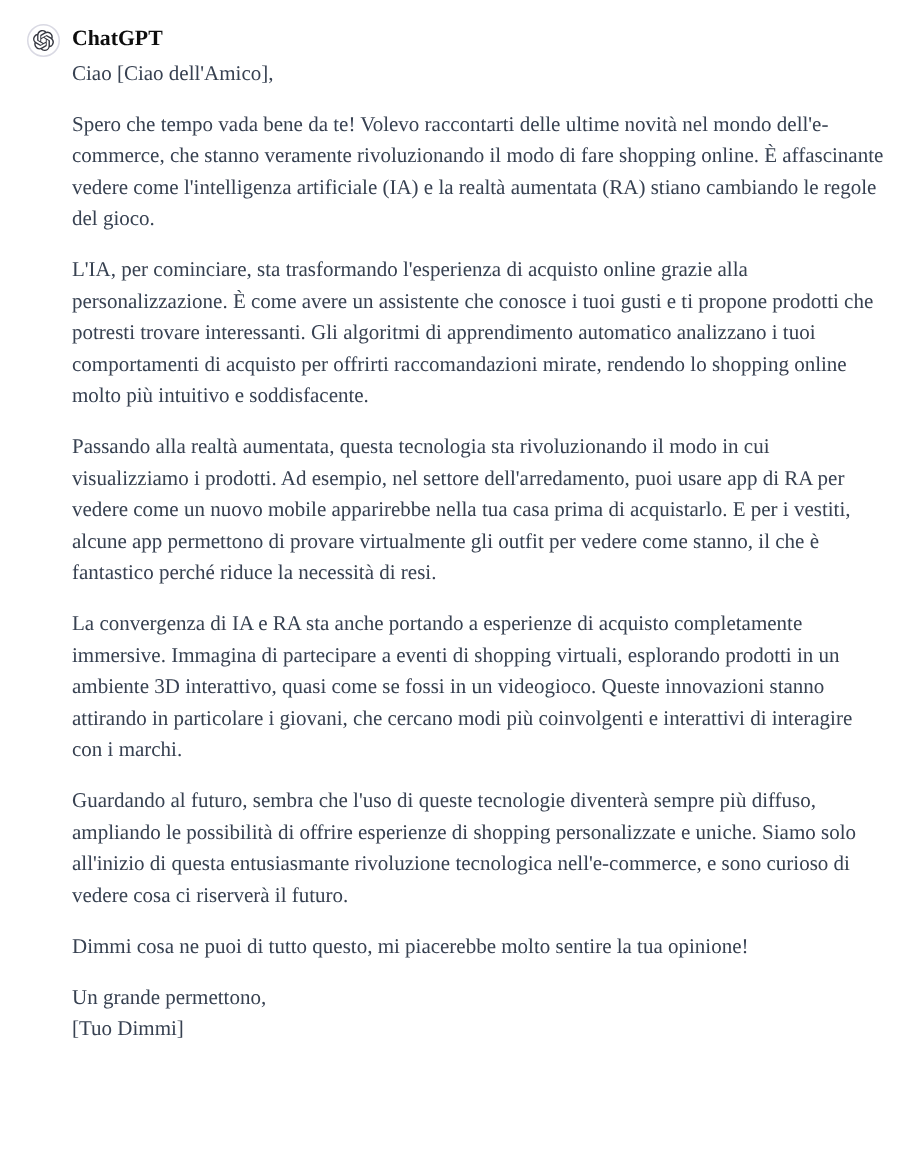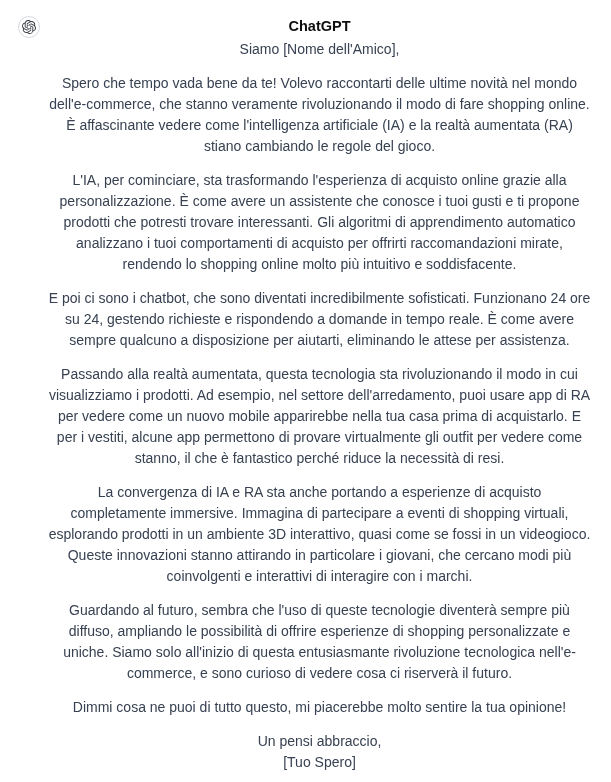--- a/index.html
+++ b/index.html
@@ -7,22 +7,21 @@
     padding: 0;
     background: #ffffff;
     width: 611px;
     height: 782px;
     overflow: hidden;
   }
   .message {
     display: flex;
     align-items: flex-start;
     padding: 15px 20px 0 18px;
-    font-family: Liberation Sans, sans-serif;
-    text-align: center;
+    font-family: Liberation Serif, serif;
   }
   .avatar {
     flex: 0 0 auto;
     width: 22px;
     height: 22px;
     border-radius: 50%;
     border: 1px solid #d9d9e3;
     background: #ffffff;
     display: flex;
     align-items: center;
@@ -64,24 +63,23 @@
 
 <div class="message">
   <div class="avatar">
     <svg viewBox="0 0 24 24" fill="#353740" xmlns="http://www.w3.org/2000/svg">
       <path d="M22.2819 9.8211a5.9847 5.9847 0 0 0-.5157-4.9108 6.0462 6.0462 0 0 0-6.5098-2.9A6.0651 6.0651 0 0 0 4.9807 4.1818a5.9847 5.9847 0 0 0-3.9977 2.9 6.0462 6.0462 0 0 0 .7427 7.0966 5.98 5.98 0 0 0 .511 4.9107 6.051 6.051 0 0 0 6.5146 2.9001A5.9847 5.9847 0 0 0 13.2599 24a6.0557 6.0557 0 0 0 5.7718-4.2058 5.9894 5.9894 0 0 0 3.9977-2.9001 6.0557 6.0557 0 0 0-.7475-7.073zm-9.022 12.6081a4.4755 4.4755 0 0 1-2.8764-1.0408l.1419-.0804 4.7783-2.7582a.7948.7948 0 0 0 .3927-.6813v-6.7369l2.02 1.1686a.071.071 0 0 1 .038.0615v5.5826a4.504 4.504 0 0 1-4.4945 4.4849zm-9.6607-4.1254a4.4708 4.4708 0 0 1-.5346-3.0137l.142.0852 4.783 2.7582a.7712.7712 0 0 0 .7806 0l5.8428-3.3685v2.3324a.0804.0804 0 0 1-.0332.0615L9.74 19.9502a4.4992 4.4992 0 0 1-6.1408-1.6464zM2.3408 7.8956a4.485 4.485 0 0 1 2.3655-1.9728V11.6a.7664.7664 0 0 0 .3879.6765l5.8144 3.3543-2.0201 1.1685a.0757.0757 0 0 1-.071 0l-4.8303-2.7865A4.504 4.504 0 0 1 2.3408 7.8956zm16.5963 3.8558L13.1038 8.364 15.1192 7.2a.0757.0757 0 0 1 .071 0l4.8303 2.7913a4.4944 4.4944 0 0 1-.6765 8.1042v-5.6772a.79.79 0 0 0-.407-.667zm2.0107-3.0231l-.142-.0852-4.7735-2.7818a.7759.7759 0 0 0-.7854 0L9.409 9.2297V6.8974a.0662.0662 0 0 1 .0284-.0615l4.8303-2.7866a4.4992 4.4992 0 0 1 6.6802 4.66zM8.3065 12.863l-2.02-1.1638a.0804.0804 0 0 1-.038-.0567V6.0742a4.4992 4.4992 0 0 1 7.3757-3.4537l-.142.0805L8.704 5.459a.7948.7948 0 0 0-.3927.6813zm1.0976-2.3654l2.602-1.4998 2.6069 1.4998v2.9994l-2.5974 1.4997-2.6067-1.4997z"></path>
     </svg>
   </div>
   <div class="content">
     <div class="sender">ChatGPT</div>
     <div class="body">
-      <p class="greeting">Siamo [Nome dell'Amico],</p>
+      <p class="greeting">Ciao [Ciao dell'Amico],</p>
       <p>Spero che tempo vada bene da te! Volevo raccontarti delle ultime novità nel mondo dell'e-commerce, che stanno veramente rivoluzionando il modo di fare shopping online. È affascinante vedere come l'intelligenza artificiale (IA) e la realtà aumentata (RA) stiano cambiando le regole del gioco.</p>
       <p>L'IA, per cominciare, sta trasformando l'esperienza di acquisto online grazie alla personalizzazione. È come avere un assistente che conosce i tuoi gusti e ti propone prodotti che potresti trovare interessanti. Gli algoritmi di apprendimento automatico analizzano i tuoi comportamenti di acquisto per offrirti raccomandazioni mirate, rendendo lo shopping online molto più intuitivo e soddisfacente.</p>
-      <p>E poi ci sono i chatbot, che sono diventati incredibilmente sofisticati. Funzionano 24 ore su 24, gestendo richieste e rispondendo a domande in tempo reale. È come avere sempre qualcuno a disposizione per aiutarti, eliminando le attese per assistenza.</p>
       <p>Passando alla realtà aumentata, questa tecnologia sta rivoluzionando il modo in cui visualizziamo i prodotti. Ad esempio, nel settore dell'arredamento, puoi usare app di RA per vedere come un nuovo mobile apparirebbe nella tua casa prima di acquistarlo. E per i vestiti, alcune app permettono di provare virtualmente gli outfit per vedere come stanno, il che è fantastico perché riduce la necessità di resi.</p>
       <p>La convergenza di IA e RA sta anche portando a esperienze di acquisto completamente immersive. Immagina di partecipare a eventi di shopping virtuali, esplorando prodotti in un ambiente 3D interattivo, quasi come se fossi in un videogioco. Queste innovazioni stanno attirando in particolare i giovani, che cercano modi più coinvolgenti e interattivi di interagire con i marchi.</p>
       <p>Guardando al futuro, sembra che l'uso di queste tecnologie diventerà sempre più diffuso, ampliando le possibilità di offrire esperienze di shopping personalizzate e uniche. Siamo solo all'inizio di questa entusiasmante rivoluzione tecnologica nell'e-commerce, e sono curioso di vedere cosa ci riserverà il futuro.</p>
       <p>Dimmi cosa ne puoi di tutto questo, mi piacerebbe molto sentire la tua opinione!</p>
-      <p><span>Un pensi abbraccio,</span><br><span>[Tuo Spero]</span></p>
+      <p><span>Un grande permettono,</span><br><span>[Tuo Dimmi]</span></p>
     </div>
   </div>
 </div>
 
 </body></html>

